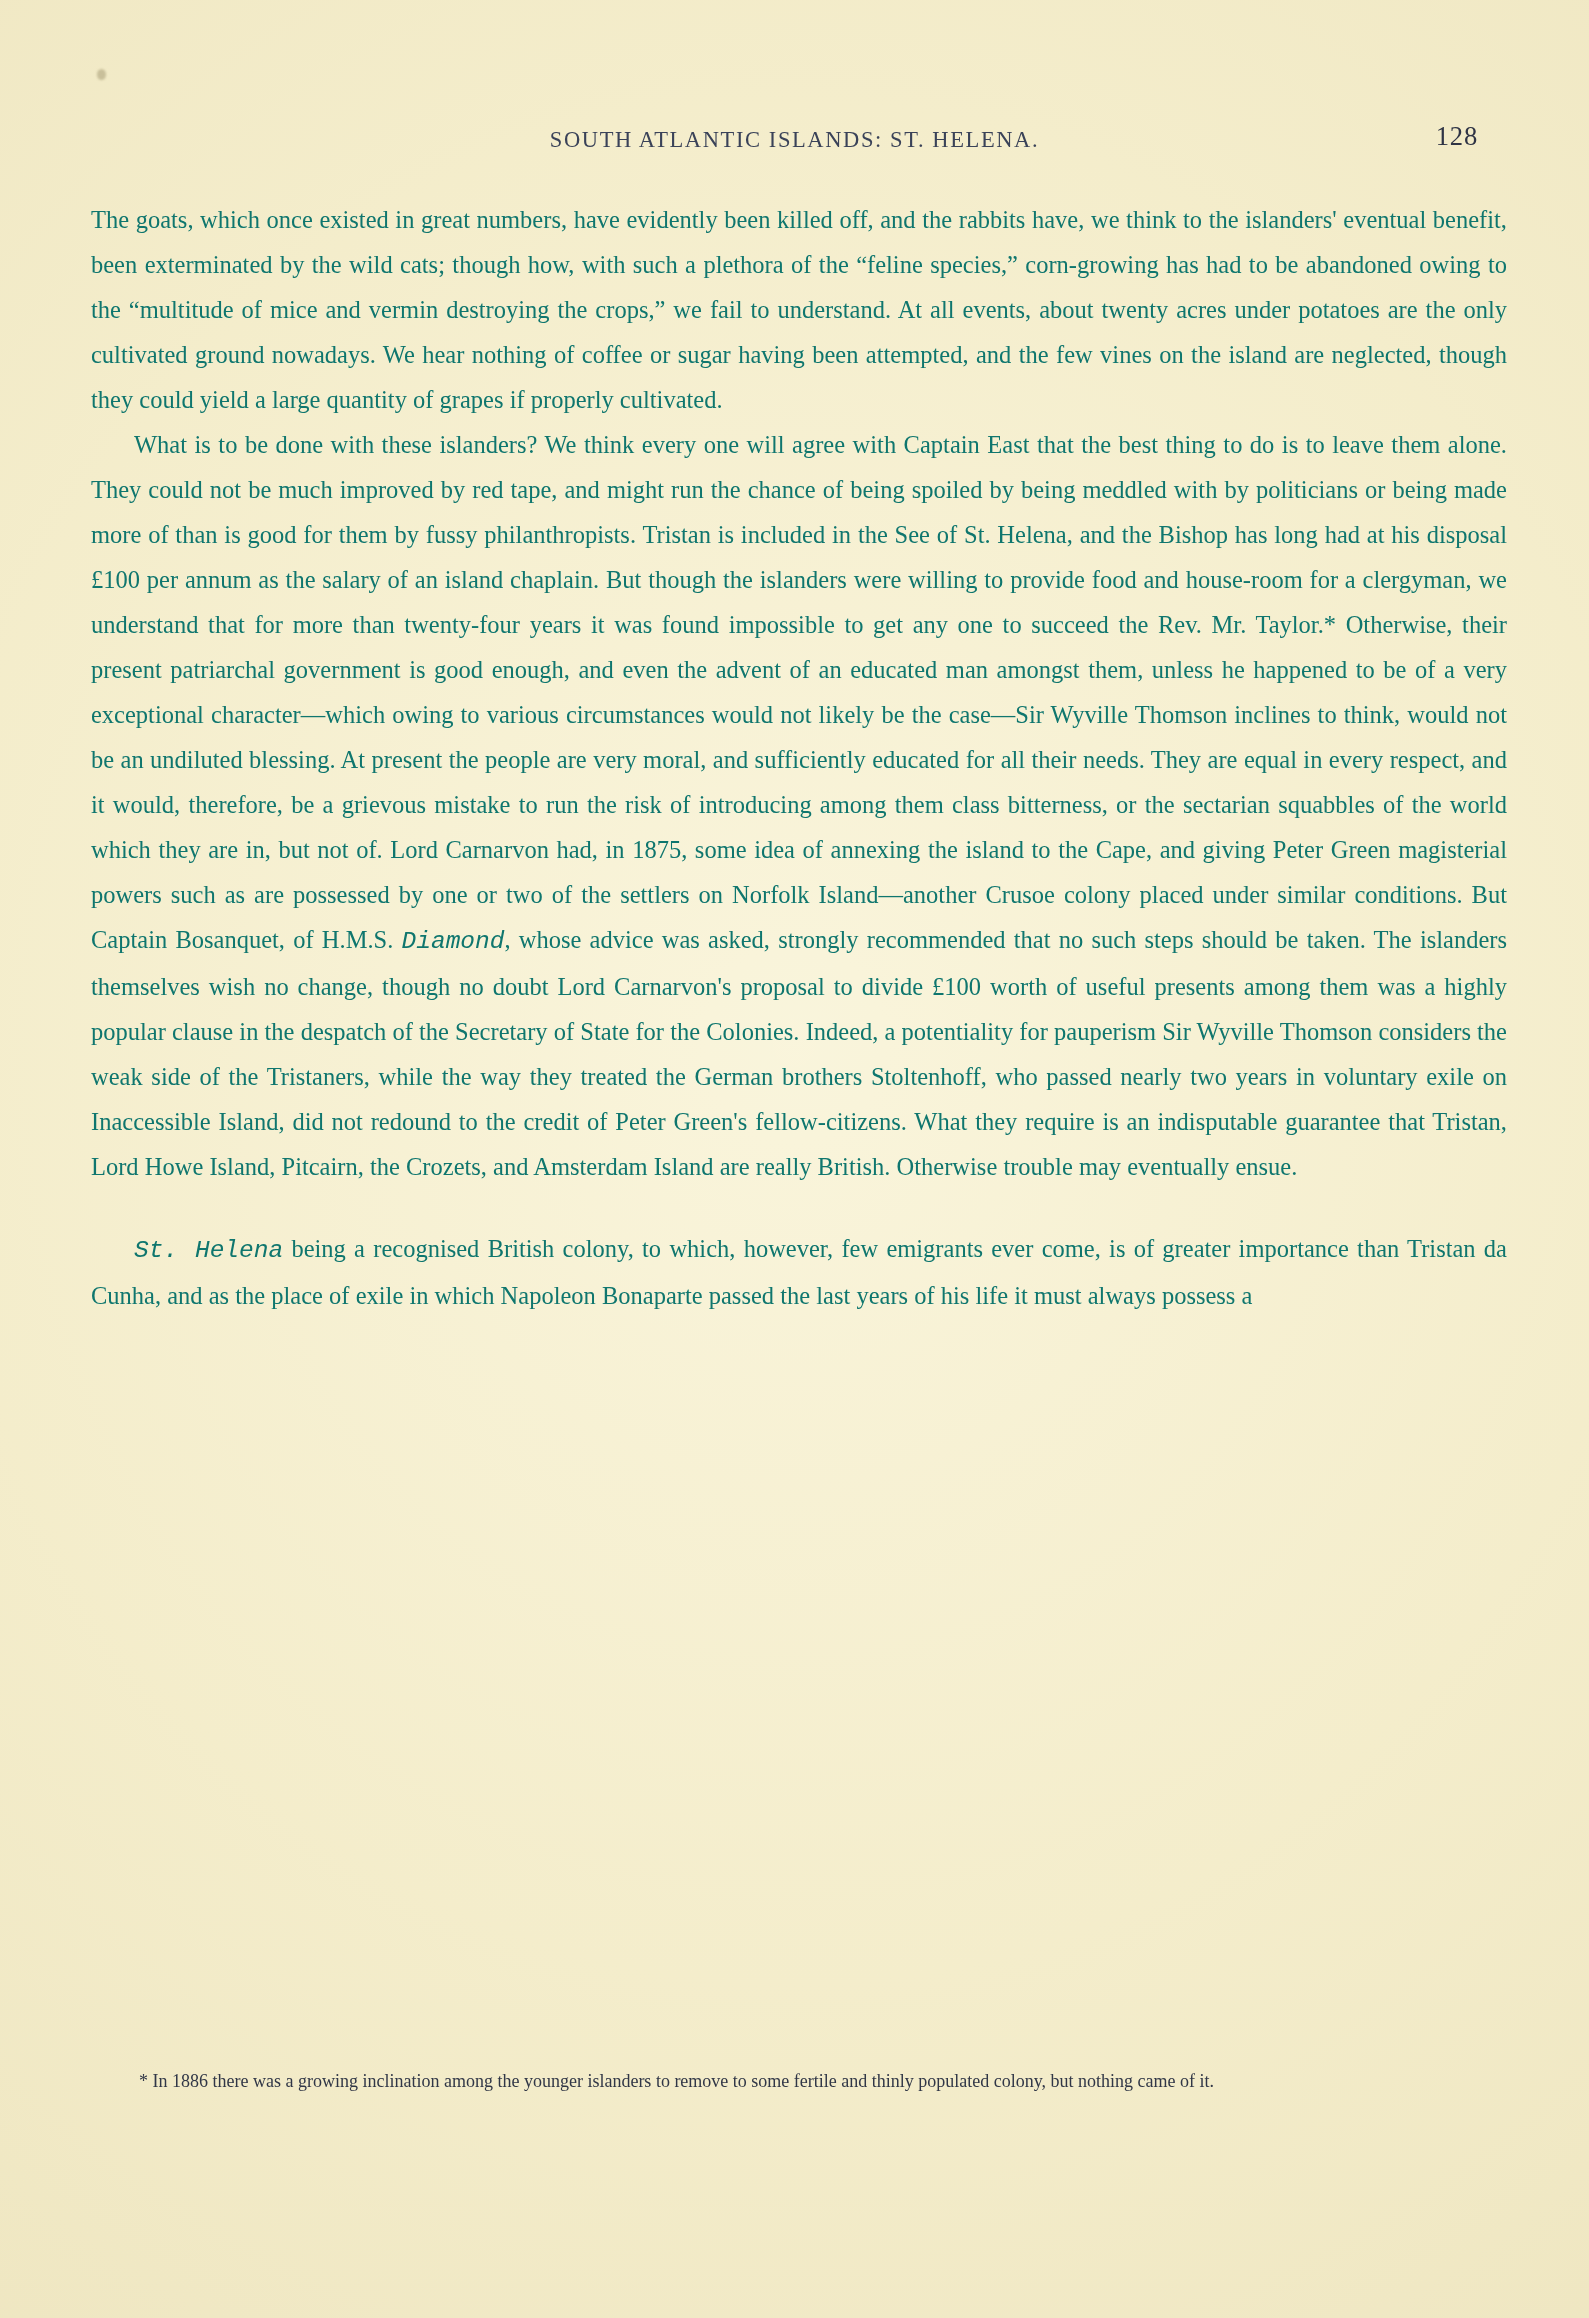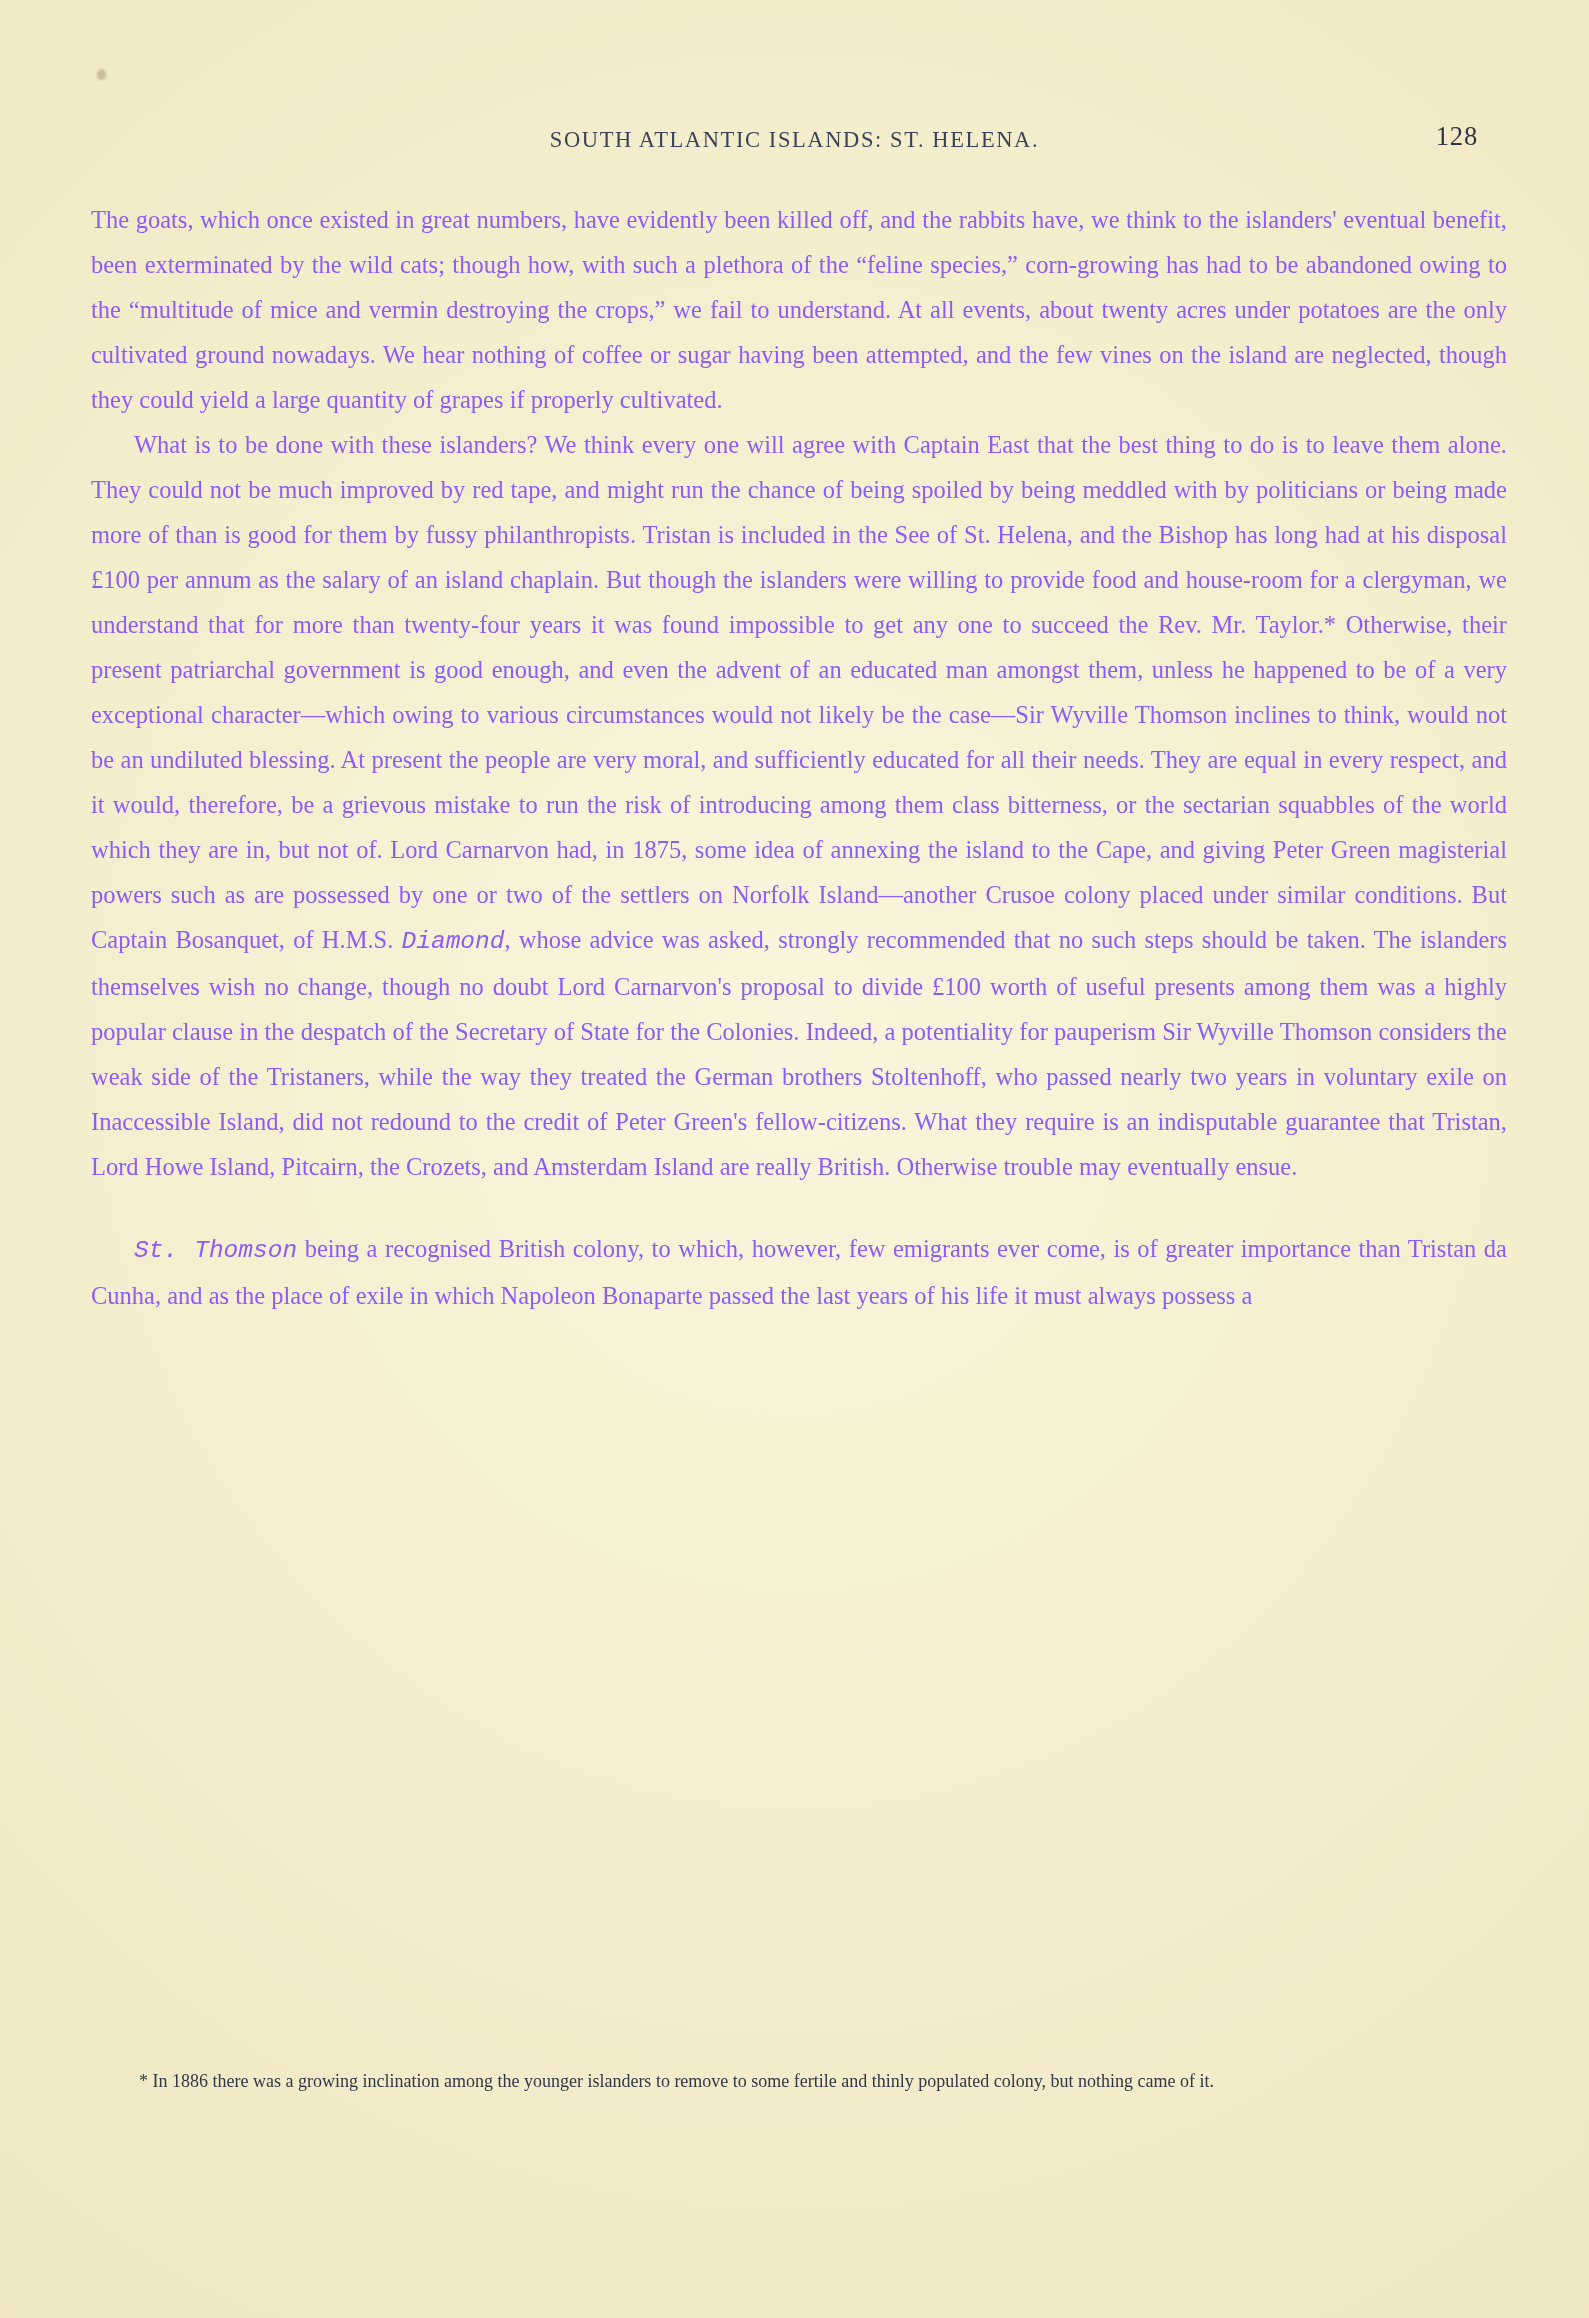--- a/index.html
+++ b/index.html
@@ -66,21 +66,21 @@
     left: 91px;
     top: 197px;
     width: 1416px;
   }
   p.para {
     margin: 0;
     font-size: 24.5px;
     line-height: 45px;
     text-align: justify;
     text-justify: inter-word;
-    color: #8b5cf6;
+    color: #0f766e;
     text-indent: 0;
     -webkit-hyphens: none;
     hyphens: none;
   }
   p.para.indent {
     text-indent: 43px;
   }
   p.para + p.para {
     margin-top: 0;
   }
@@ -126,21 +126,21 @@
   <div class="folio">128</div>
 
   <div class="textblock">
 
     <p class="para">The goats, which once existed in great numbers, have evidently been killed off, and the rabbits have, we think to the islanders' eventual benefit, been exterminated by the wild cats; though how, with such a plethora of the “feline species,” corn-growing has had to be abandoned owing to the “multitude of mice and vermin destroying the crops,” we fail to understand. At all events, about twenty acres under potatoes are the only cultivated ground nowadays. We hear nothing of coffee or sugar having been attempted, and the few vines on the island are neglected, though they could yield a large quantity of grapes if properly cultivated.</p>
 
     <p class="para indent">What is to be done with these islanders? We think every one will agree with Captain East that the best thing to do is to leave them alone. They could not be much improved by red tape, and might run the chance of being spoiled by being meddled with by politicians or being made more of than is good for them by fussy philanthropists. Tristan is included in the See of St. Helena, and the Bishop has long had at his disposal £100 per annum as the salary of an island chaplain. But though the islanders were willing to provide food and house-room for a clergyman, we understand that for more than twenty-four years it was found impossible to get any one to succeed the Rev. Mr. Taylor.* Otherwise, their present patriarchal government is good enough, and even the advent of an educated man amongst them, unless he happened to be of a very exceptional character—which owing to various circumstances would not likely be the case—Sir Wyville Thomson inclines to think, would not be an undiluted blessing. At present the people are very moral, and sufficiently educated for all their needs. They are equal in every respect, and it would, therefore, be a grievous mistake to run the risk of introducing among them class bitterness, or the sectarian squabbles of the world which they are in, but not of. Lord Carnarvon had, in 1875, some idea of annexing the island to the Cape, and giving Peter Green magisterial powers such as are possessed by one or two of the settlers on Norfolk Island—another Crusoe colony placed under similar conditions. But Captain Bosanquet, of H.M.S. <span class="italic">Diamond</span>, whose advice was asked, strongly recommended that no such steps should be taken. The islanders themselves wish no change, though no doubt Lord Carnarvon's proposal to divide £100 worth of useful presents among them was a highly popular clause in the despatch of the Secretary of State for the Colonies. Indeed, a potentiality for pauperism Sir Wyville Thomson considers the weak side of the Tristaners, while the way they treated the German brothers Stoltenhoff, who passed nearly two years in voluntary exile on Inaccessible Island, did not redound to the credit of Peter Green's fellow-citizens. What they require is an indisputable guarantee that Tristan, Lord Howe Island, Pitcairn, the Crozets, and Amsterdam Island are really British. Otherwise trouble may eventually ensue.</p>
 
     <div class="gap"></div>
 
-    <p class="para indent"><span class="italic">St. Thomson</span><span> being a recognised British colony, to which, however, few emigrants ever come, is of greater importance than Tristan da Cunha, and as the place of exile in which Napoleon Bonaparte passed the last years of his life it must always possess a</span></p>
+    <p class="para indent"><span class="italic">St. Helena</span><span> being a recognised British colony, to which, however, few emigrants ever come, is of greater importance than Tristan da Cunha, and as the place of exile in which Napoleon Bonaparte passed the last years of his life it must always possess a</span></p>
 
   </div>
 
   <div class="footnote-rule"></div>
 
   <div class="footnote">
     <span class="fn-first"><span>*</span>
       <span>In 1886 there was a growing inclination among the younger islanders to remove to some fertile and thinly populated colony, but nothing came of it.</span></span>
   </div>
 

